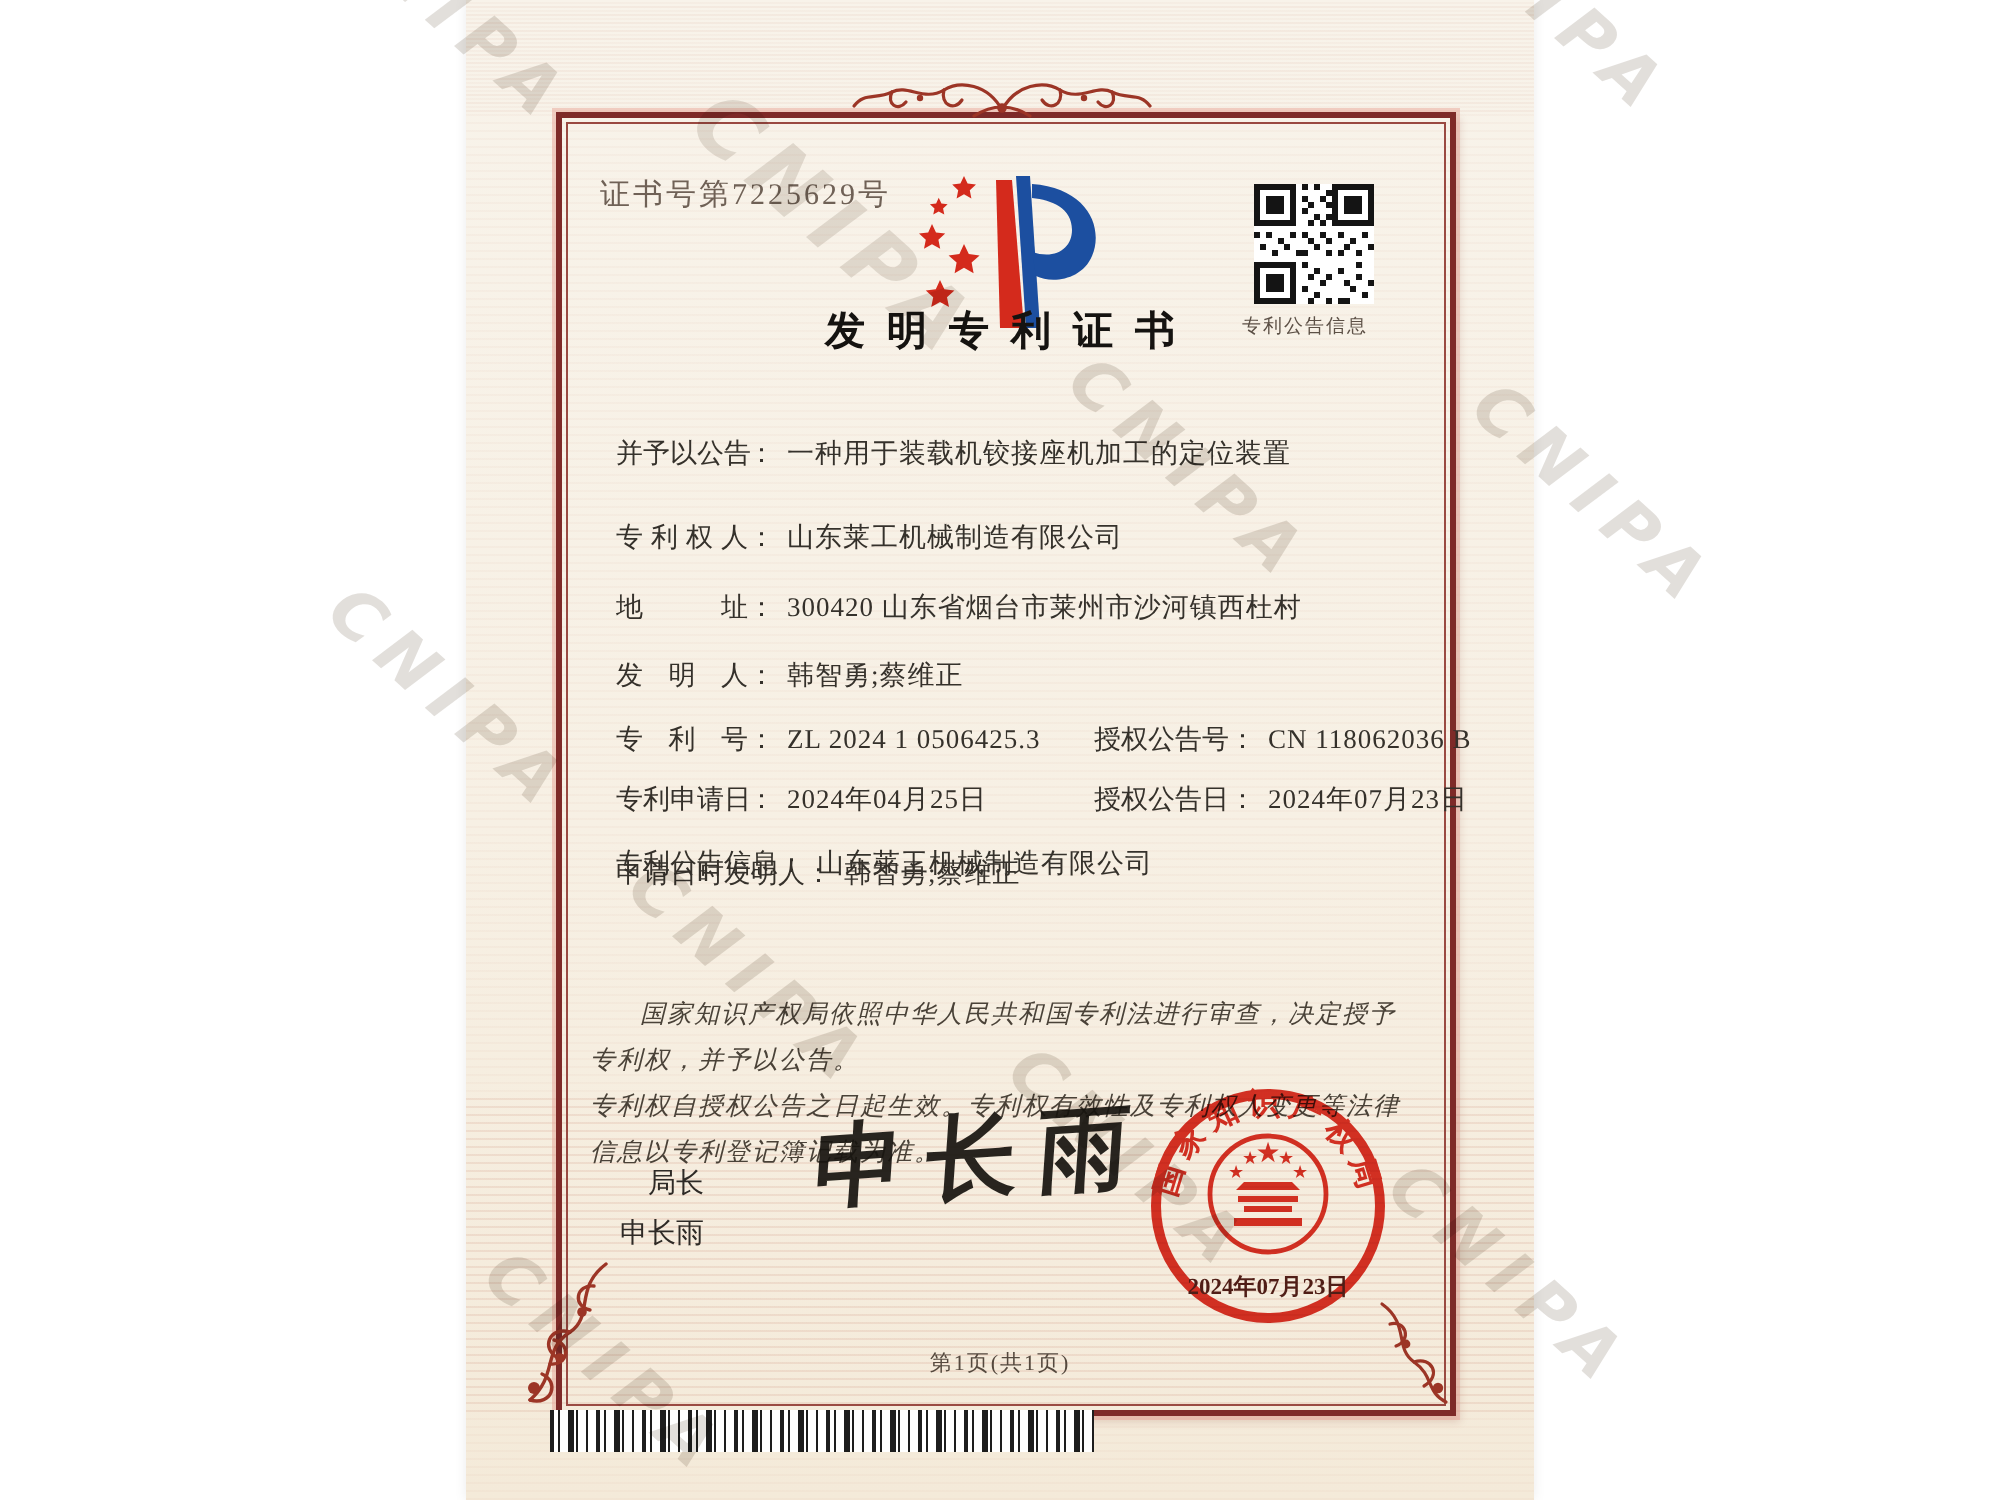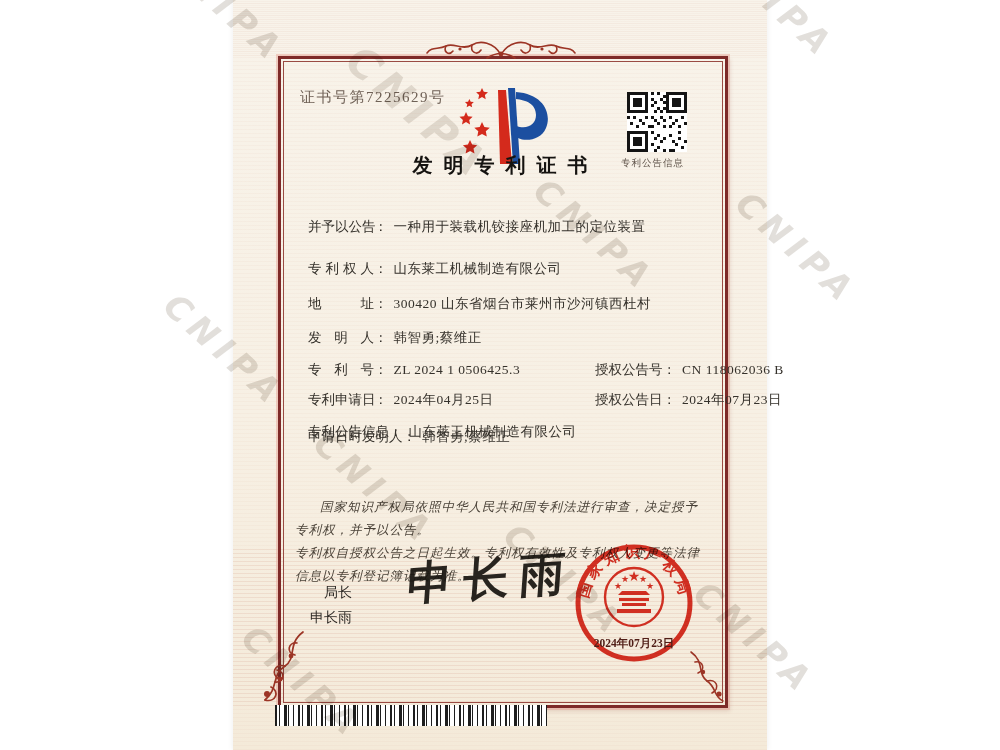--- a/index.html
+++ b/index.html
@@ -37,21 +37,21 @@
   .qrlabel{position:absolute;left:388px;top:157px;width:74px;
            font-size:9.5px;color:#5c5046;letter-spacing:1px;}
   .title{position:absolute;left:45px;top:152px;width:444px;text-align:center;
          font-size:20px;font-weight:bold;color:#151310;letter-spacing:11px;text-indent:11px;}
 
   
   .rows{position:absolute;left:75px;top:0;width:404px;font-size:13.5px;color:#35312b;}
   .row{position:absolute;left:0;white-space:nowrap;}
   .jlbl{display:inline-block;width:66px;text-align:justify;text-align-last:justify;}
   .sep{margin-right:6px;}
-  .col2{position:absolute;left:239px;top:0;white-space:nowrap;margin-left:48px;}
+  .col2{position:absolute;left:239px;top:0;white-space:nowrap;}
   .val{letter-spacing:.5px;font-family:Liberation Serif, serif;}
 
   
   .legal{position:absolute;left:62px;top:496px;width:414px;font-size:12.5px;line-height:23px;
          font-style:italic;color:#4a4238;letter-spacing:1px;}
   .legal .l1{text-indent:2em;}
 
   
   .signer{position:absolute;left:77px;top:580px;font-size:14px;line-height:25px;color:#2e2a26;text-align:right;}
   .signature{position:absolute;left:118px;top:548px;width:280px;text-align:center;
@@ -219,20 +219,21 @@
         <rect x="50" y="62" width="24" height="3"></rect>
         <rect x="45" y="68" width="34" height="4"></rect>
       </g>
       <path id="sealArc" d="M 18.8 77.7 A 46 46 0 1 1 105.2 77.7" fill="none"></path>
       <text font-size="15.5" fill="#d8281b" letter-spacing="4" font-weight="bold">
         <textPath href="#sealArc" startOffset="50%" text-anchor="middle">国家知识产权局</textPath>
       </text>
       <text x="62" y="106" text-anchor="middle" font-size="11.5" fill="#4a140d" font-weight="bold">2024年07月23日</text>
     </svg>
 
+    <div class="pagefooter">第1页(共1页)</div>
     <div class="barcode"></div>
   </div>
 
   <div class="wm-layer">
     <div class="wm" style="left:150px;top:-14px">CNIPA</div>
     <div class="wm big" style="left:330px;top:88px">CNIPA</div>
     <div class="wm" style="left:700px;top:-18px">CNIPA</div>
     <div class="wm" style="left:520px;top:215px">CNIPA</div>
     <div class="wm" style="left:722px;top:228px">CNIPA</div>
     <div class="wm" style="left:150px;top:330px">CNIPA</div>

